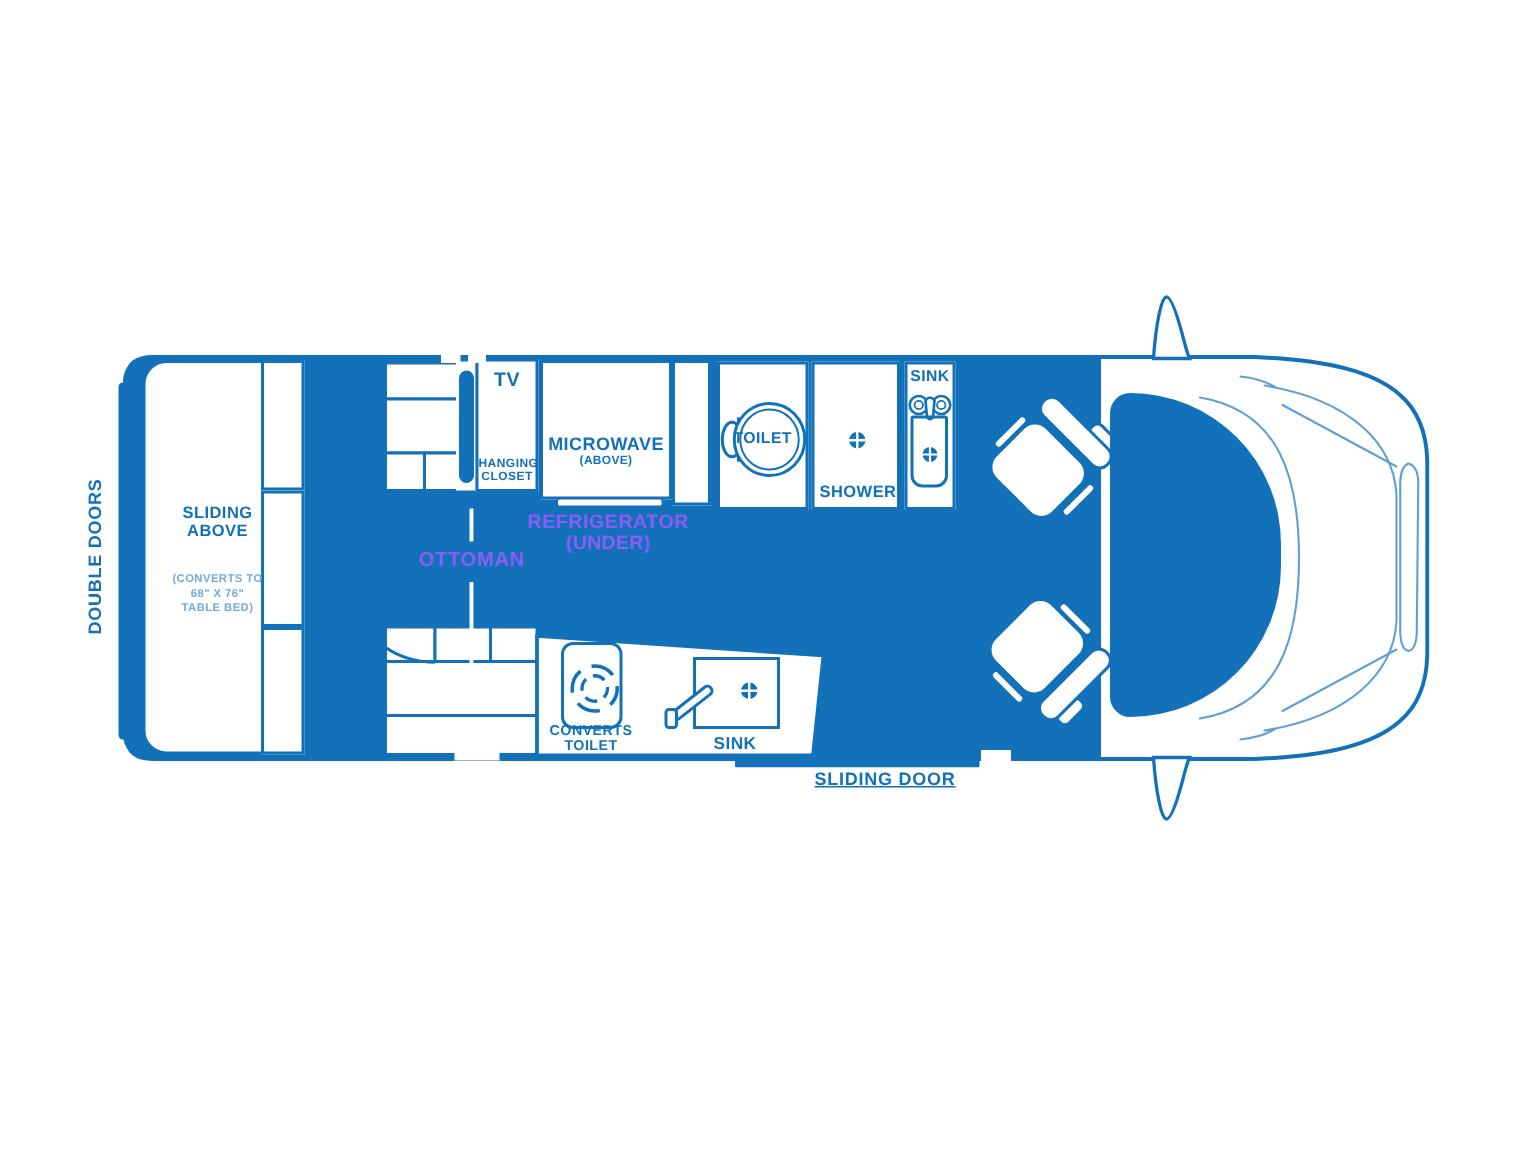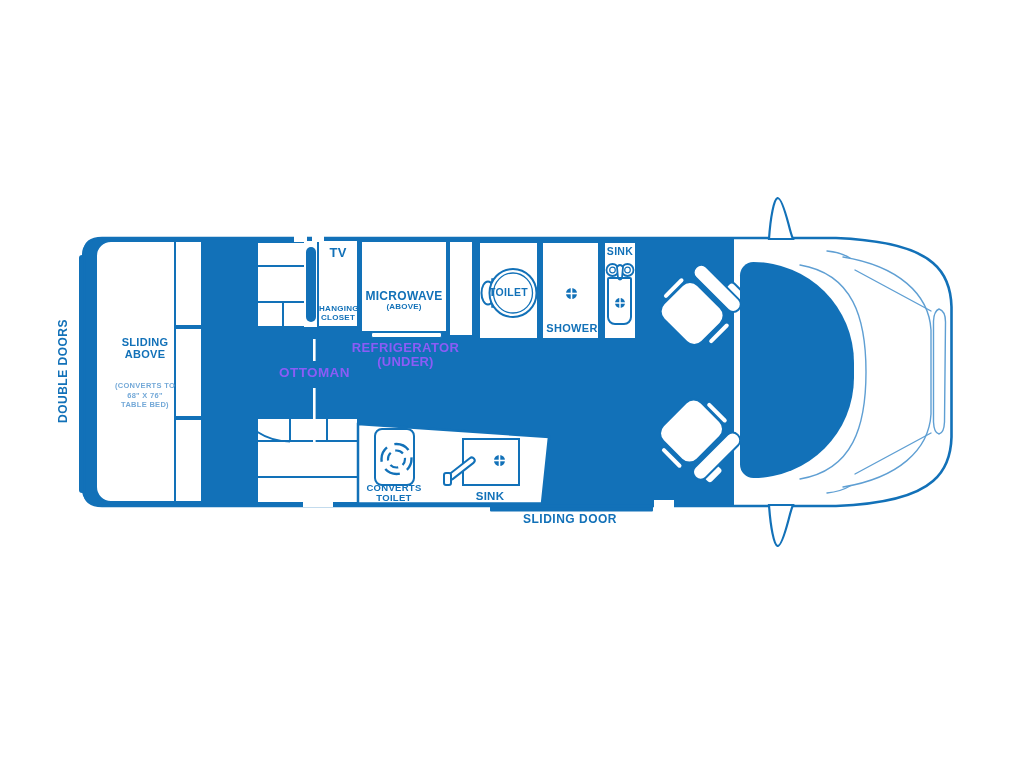--- a/index.html
+++ b/index.html
@@ -177,21 +177,21 @@
     <svg width="11" height="11" viewBox="0 0 11 11" style="position:absolute;left:30px;top:15px;">
       <circle cx="5.5" cy="5.5" r="5.5" fill="#1271b8"></circle>
       <line x1="0" y1="5.5" x2="11" y2="5.5" stroke="#fff" stroke-width="1.6"></line>
       <line x1="5.5" y1="0" x2="5.5" y2="11" stroke="#fff" stroke-width="1.6"></line>
     </svg>
   </div>
   <div class="abs z3" style="left:448px;top:475px;width:34px;height:8px;border:2px solid #1271b8;border-radius:4px;background:#fff;transform:rotate(-38deg);transform-origin:left center;"></div>
   <div class="abs z3" style="left:443px;top:472px;width:9px;height:14px;border:2px solid #1271b8;border-radius:3px;background:#fff;"></div>
   <div class="abs z3 lbl" style="left:455px;top:490px;width:70px;font-size:11.5px;">SINK</div>
 
-  <div class="abs z3 lbl" style="left:500px;top:513px;width:140px;font-size:12px;letter-spacing:.5px;">SLIDING DOOR</div>
+  <div class="abs z3 lbl" style="left:520px;top:513px;width:140px;font-size:12px;letter-spacing:.5px;text-decoration:underline;">SLIDING DOOR</div>
   <div class="abs z3 lbl" style="left:64px;top:371px;white-space:nowrap;font-size:12px;letter-spacing:.5px;transform:translate(-50%,-50%) rotate(-90deg);">DOUBLE DOORS</div>
 
   <svg class="abs z4" style="left:0;top:0;pointer-events:none;" width="1024" height="768" viewBox="0 0 1024 768">
     <g fill="none" stroke="#1271b8" stroke-width="2.6" stroke-linejoin="round">
       <path d="M 102 238 L 836 238 C 886 240 916 248 933 263 C 946 274 951 289 951.5 307 L 951.5 437 C 951 455 946 470 933 481 C 916 496 886 504 836 506 L 102 506 Q 85 506 84.5 492 L 84.5 252 Q 85 238 102 238 Z"></path>
     </g>
     <g fill="none" stroke="#5f9fd3" stroke-width="1.4" stroke-linecap="round">
       <path d="M 843 257 C 898 266 929 294 931 330 L 931 414 C 929 450 898 478 843 487"></path>
       <path d="M 939 309 Q 945.5 311 945.5 322 L 944.5 422 Q 944 433 939 434 Q 934 433 933.5 422 L 933.5 321 Q 934 311 939 309 Z"></path>
       <path d="M 855 270 L 931 311"></path>

